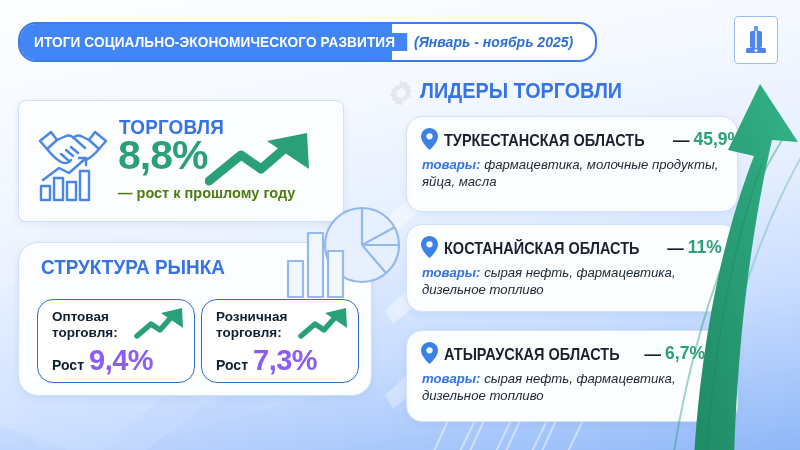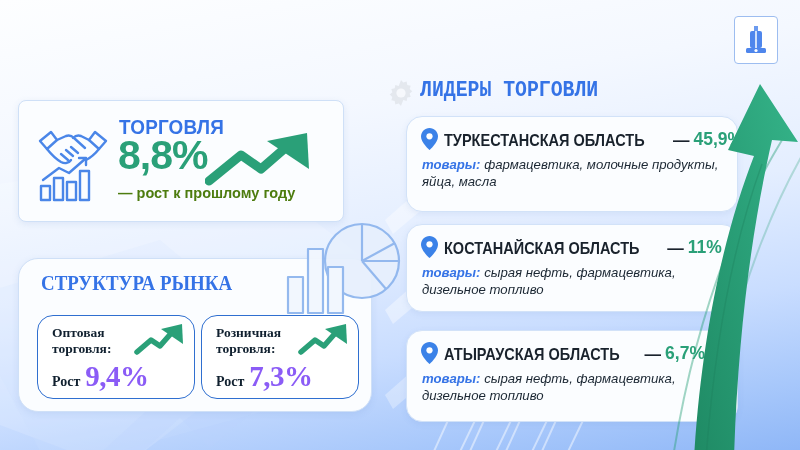--- a/index.html
+++ b/index.html
@@ -67,21 +67,21 @@
     position:absolute;left:99px;top:34px;color:#2aa078;font-weight:bold;
     font-size:41px;letter-spacing:-1px;line-height:1;
   }
   .trade-arrow{position:absolute;left:186px;top:28px;width:112px;height:60px;}
   .trade-sub{
     position:absolute;left:99px;top:84px;color:#4d7c0f;font-weight:bold;font-size:14.5px;
     white-space:nowrap;
   }
 
   
-  #structure-card{left:18px;top:258px;width:352px;height:152px;border-radius:20px;font-family:Liberation Serif, serif;}
+  #structure-card{left:18px;top:242px;width:352px;height:152px;border-radius:20px;}
   .struct-title{
     position:absolute;left:22px;top:12px;color:#3573e6;font-weight:bold;font-size:21px;
     transform:scaleX(.9);transform-origin:left center;white-space:nowrap;
   }
   .struct-deco{position:absolute;right:-38px;top:-40px;width:135px;height:105px;opacity:.95;}
   .sub-card{
     position:absolute;top:56px;width:156px;height:82px;background:#ffffff;
     border:1.5px solid #2f6fd0;border-radius:16px;
   }
   #sub-card-wholesale{left:18px;}
@@ -89,21 +89,21 @@
   .sub-label{
     position:absolute;left:14px;top:9px;color:#10202f;font-weight:bold;font-size:13.5px;
     line-height:1.18;white-space:nowrap;
   }
   .sub-arrow{position:absolute;right:8px;top:6px;width:52px;height:34px;}
   .sub-growth{position:absolute;left:14px;bottom:7px;display:flex;align-items:baseline;}
   .sub-growth-word{color:#10202f;font-weight:bold;font-size:14px;margin-right:5px;}
   .sub-growth-val{color:#8b5cf6;font-weight:bold;font-size:29px;letter-spacing:-.5px;line-height:1;}
 
   
-  .leaders-head{position:absolute;left:420px;top:78px;display:flex;align-items:center;z-index:5;font-family:Liberation Mono, monospace;}
+  .leaders-head{position:absolute;left:420px;top:78px;display:flex;align-items:center;z-index:5;}
   .gear-icon{width:26px;height:26px;position:absolute;left:-32px;top:2px;opacity:.85;}
   .leaders-title{
     color:#3573e6;font-weight:bold;font-size:22px;
     transform:scaleX(.9);transform-origin:left center;white-space:nowrap;
   }
   .leader-card{
     position:absolute;left:406px;width:330px;background:#fbfdff;
     border:1.3px solid #d2e2f8;border-radius:16px;
     box-shadow:0 2px 6px rgba(80,120,190,.10);
   }
@@ -150,20 +150,28 @@
 
   <svg class="bg-lines" viewBox="0 0 230 130">
     <g stroke="#ffffff" stroke-width="2" fill="none" opacity=".85">
       <path d="M10 130 L60 20 L86 26 L36 130 Z"></path>
       <path d="M46 130 L96 20 L122 26 L72 130 Z"></path>
       <path d="M82 130 L132 20 L158 26 L108 130 Z"></path>
       <path d="M118 130 L168 20 L194 26 L144 130 Z"></path>
     </g>
   </svg>
 
+  <div class="header">
+    <div class="header-pill">
+      <div class="header-title-wrap">
+        <span class="header-title">ИТОГИ СОЦИАЛЬНО-ЭКОНОМИЧЕСКОГО РАЗВИТИЯ</span>
+      </div>
+      <span class="header-date">(Январь - ноябрь 2025)</span>
+    </div>
+  </div>
 
   <div class="logo-box">
     <svg width="26" height="32" viewBox="0 0 26 32">
       <rect x="11" y="2" width="4" height="5" fill="#6c9bef"></rect>
       <rect x="7" y="7" width="12" height="17" rx="2" fill="#4f86ec"></rect>
       <rect x="12" y="7" width="2" height="17" fill="#cfe0fb"></rect>
       <rect x="3" y="24" width="20" height="5" rx="1.5" fill="#4f86ec"></rect>
       <circle cx="13" cy="26.5" r="1.6" fill="#ffffff"></circle>
     </svg>
   </div>

